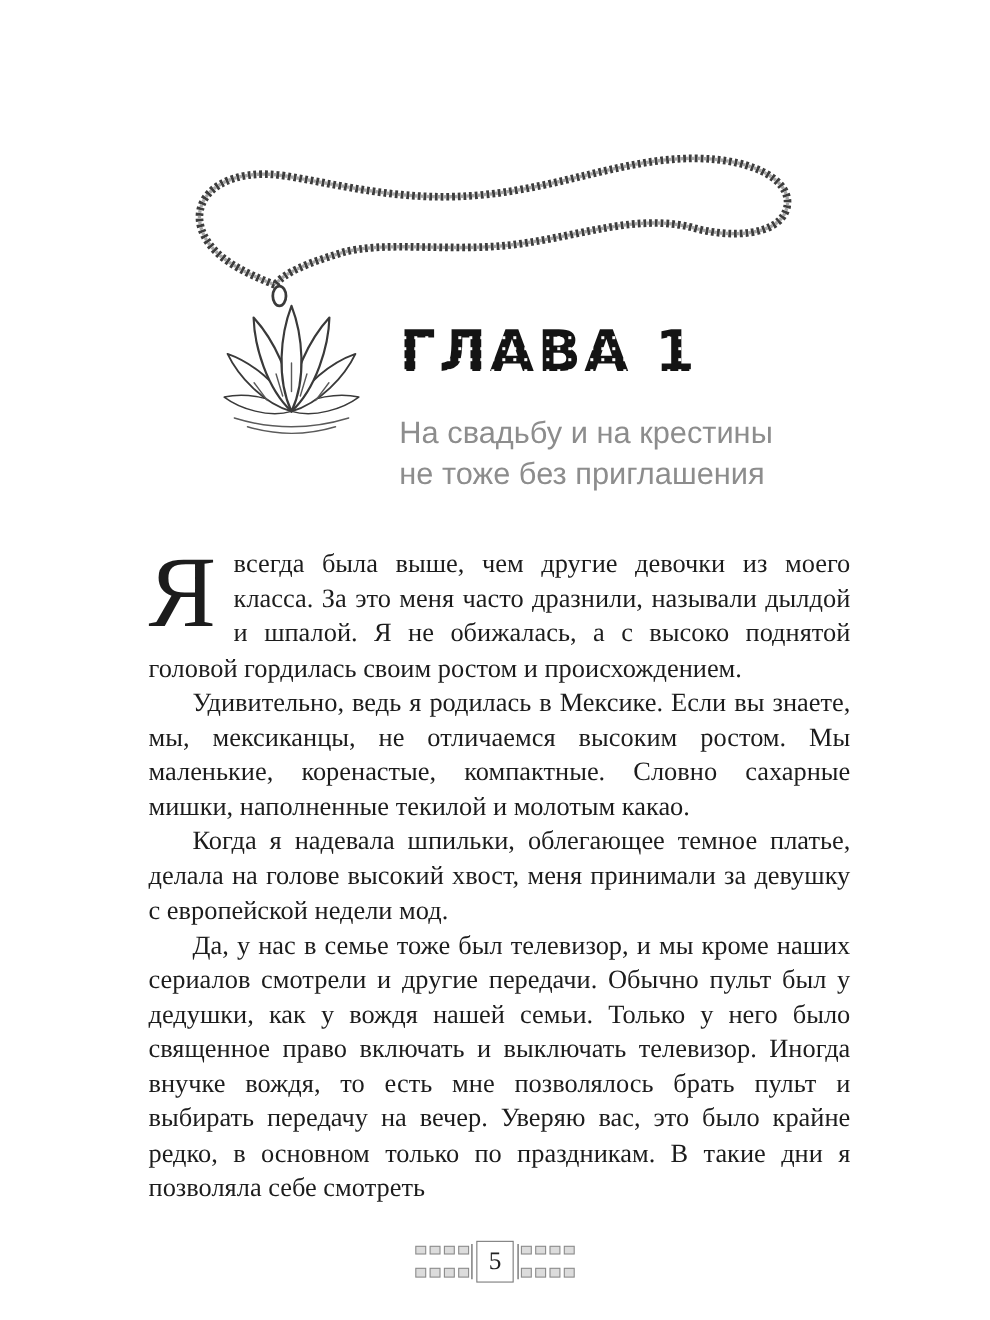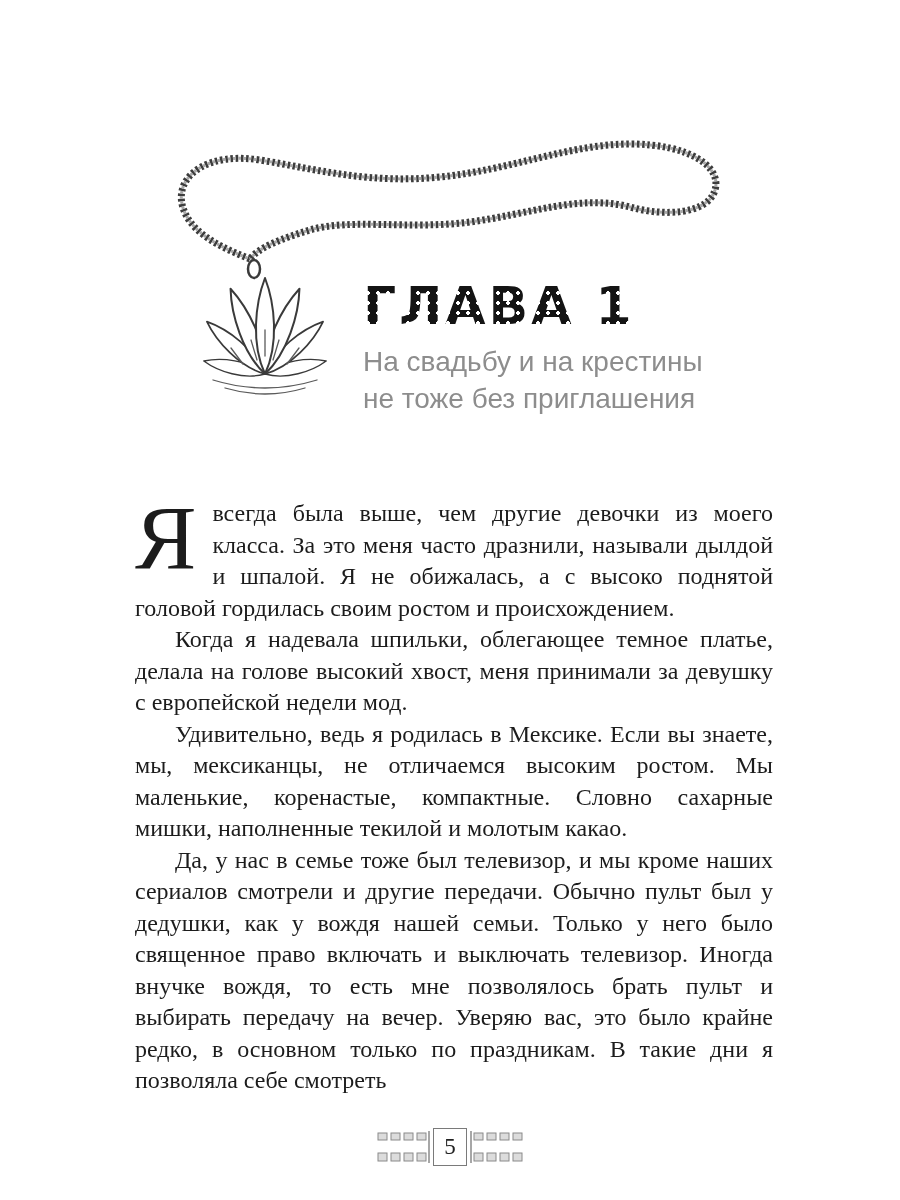--- a/index.html
+++ b/index.html
@@ -30,33 +30,34 @@
 
   
   .heading { position: absolute; left: 363px; top: 278px; width: 430px; }
   .chapter-title {
     font-family: "DejaVu Sans", sans-serif;
     font-weight: bold;
     font-size: 52px;
     letter-spacing: 3px;
     color: #141414;
     line-height: 1.1;
+    margin-top: 14px;
   }
   @supports (-webkit-background-clip: text) {
     .chapter-title {
       background-color: #141414;
       background-image: radial-gradient(circle, #ffffff 1.6px, rgba(255,255,255,0) 1.8px);
       background-size: 10px 10px;
       -webkit-background-clip: text;
       background-clip: text;
       -webkit-text-fill-color: transparent;
     }
   }
   .subtitle {
-    margin-top: 8px;
+    margin-top: 26px;
     font-family: "Liberation Sans", sans-serif;
     font-size: 28px;
     line-height: 37px;
     color: #8d8d8d;
   }
 
   
   .body-text {
     position: absolute;
     left: 135px; top: 498px;
@@ -139,24 +140,24 @@
       <div>На свадьбу и на крестины</div>
       <div>не тоже без приглашения</div>
     </div>
   </div>
 
   <div class="body-text">
     <p class="first">
       <span class="dropcap">Я</span><span>всегда была выше, чем другие девочки из моего класса. За это меня часто дразнили, называли дылдой и шпалой. Я не обижалась, а с высоко поднятой головой гордилась своим ростом и происхождением.</span>
     </p>
     <p>
-      <span>Когда я надевала шпильки, облегающее темное платье, делала на голове высокий хвост, меня принимали за девушку с европейской недели мод.</span>
+      <span>Удивительно, ведь я родилась в Мексике. Если вы знаете, мы, мексиканцы, не отличаемся высоким ростом. Мы маленькие, коренастые, компактные. Словно сахарные мишки, наполненные текилой и молотым какао.</span>
     </p>
     <p>
-      <span>Удивительно, ведь я родилась в Мексике. Если вы знаете, мы, мексиканцы, не отличаемся высоким ростом. Мы маленькие, коренастые, компактные. Словно сахарные мишки, наполненные текилой и молотым какао.</span>
+      <span>Когда я надевала шпильки, облегающее темное платье, делала на голове высокий хвост, меня принимали за девушку с европейской недели мод.</span>
     </p>
     <p>
       <span>Да, у нас в семье тоже был телевизор, и мы кроме наших сериалов смотрели и другие передачи. Обычно пульт был у дедушки, как у вождя нашей семьи. Только у него было священное право включать и выключать телевизор. Иногда внучке вождя, то есть мне позволялось брать пульт и выбирать передачу на вечер. Уверяю вас, это было крайне редко, в основном только по праздникам. В такие дни я позволяла себе смотреть</span>
     </p>
   </div>
 
   <div class="footer">
     <svg class="film" width="56" height="34" viewBox="0 0 56 34">
       <g fill="#dcdcdc" stroke="#8a8a8a" stroke-width="1">
         <rect x="3" y="3" width="9" height="7"></rect>

